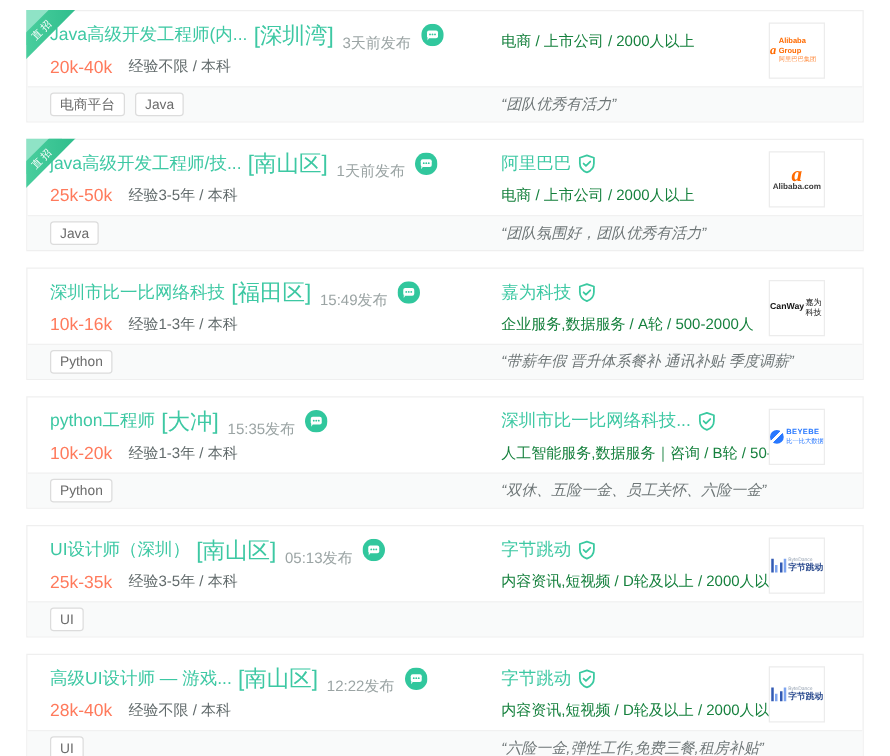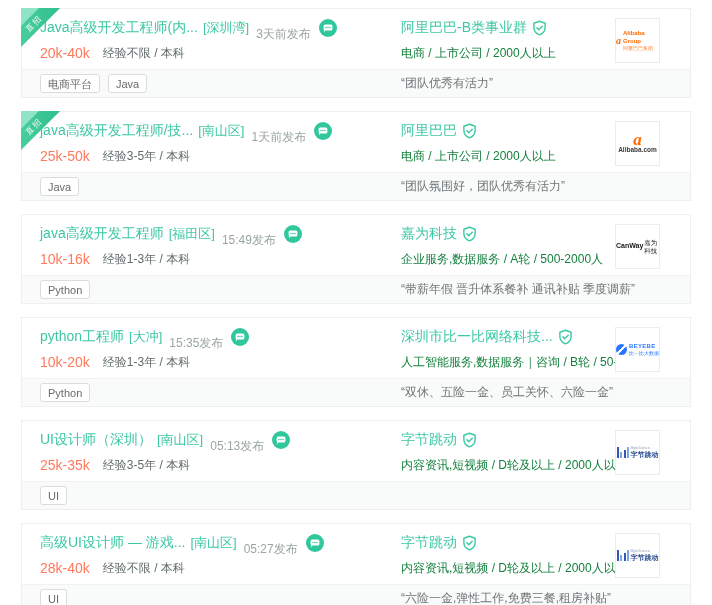--- a/index.html
+++ b/index.html
@@ -7,21 +7,21 @@
     width:712px;height:605px;background:#ffffff;
     font-family:"Liberation Sans","DejaVu Sans",sans-serif;
     -webkit-font-smoothing:antialiased;overflow:hidden;
   }
   .job-list{padding:8px 21px 0 21px;display:flex;flex-direction:column;gap:13px;}
   .card{position:relative;background:#fff;border:1px solid #efefef;}
   .card-top{display:flex;align-items:flex-start;padding:9px 18px 6px 18px;position:relative;}
   .col-left{width:361px;flex:none;}
   .title-row{display:flex;align-items:center;gap:5px;height:20px;white-space:nowrap;}
   .job-title{color:#3dc8a3;font-size:14px;cursor:pointer;}
-  .job-location{color:#3dc8a3;font-size:13px;}
+  .job-location{color:#3dc8a3;font-size:18px;}
   .posted{color:#9ba4a4;font-size:12px;margin-left:2px;margin-top:13px;}
   .chat{display:inline-flex;margin-left:3px;}
   .salary-row{display:flex;align-items:flex-start;margin-top:7px;height:18px;}
   .salary{color:#ff7a5c;font-size:14px;}
   .reqs{color:#616a6b;font-size:12px;margin-left:13px;}
   .col-right{flex:1;min-width:0;padding-right:80px;}
   .company-row{display:flex;align-items:center;gap:5px;height:20px;white-space:nowrap;}
   .company-name{color:#3dc8a3;font-size:14px;cursor:pointer;}
   .verified{display:inline-flex;}
   .company-info{margin-top:7px;font-size:12px;color:#15803d;white-space:nowrap;}
@@ -67,21 +67,21 @@
 
   .card-footer{
     display:flex;align-items:center;background:#f9fafa;border-top:1px solid #f1f1f1;
     padding:4px 18px;min-height:19px;
   }
   .tags{display:flex;gap:8px;width:361px;flex:none;align-items:center;}
   .tag{
     border:1px solid #dcdcdc;border-radius:3px;background:#fff;color:#6b6b6b;
     font-size:11px;padding:1.5px 7px;line-height:14px;
   }
-  .quote{flex:1;font-size:12px;color:#6e7677;white-space:nowrap;overflow:hidden;}
+  .quote{flex:1;font-size:12px;color:#6e7677;white-space:nowrap;overflow:hidden;font-style:italic;}
   
   .ribbon{
     position:absolute;top:-1px;left:-1px;width:42px;height:42px;overflow:hidden;z-index:2;
     background:linear-gradient(135deg,#8fe3c6 34%,transparent 34%);
   }
   .ribbon-band{
     position:absolute;display:block;width:62px;left:-18px;top:8px;
     transform:rotate(-45deg);
     background:linear-gradient(135deg,#52d4a3,#2fbd8c);
     color:#fff;font-size:8px;text-align:center;padding:2px 0;letter-spacing:2px;
@@ -112,29 +112,20 @@
               <circle cx="11" cy="8.5" r="0.75" fill="#31c79d"></circle>
             </svg>
           </span>
         </div>
         <div class="salary-row">
           <span class="salary">20k-40k</span>
           <span class="reqs">经验不限 / 本科</span>
         </div>
       </div>
       <div class="col-right">
-        <div class="company-row">
-          <span class="company-name">阿里巴巴-B类事业群</span>
-          <span class="verified">
-            <svg width="15" height="16" viewBox="0 0 16 17" fill="none" stroke="#3ac9a0" stroke-width="1.5" stroke-linejoin="round" stroke-linecap="round">
-              <path d="M8 1.3 L14 3.4 V8 C14 12 11.4 14.6 8 15.8 C4.6 14.6 2 12 2 8 V3.4 Z"></path>
-              <polyline points="5.2,8.3 7.2,10.3 10.9,6.6"></polyline>
-            </svg>
-          </span>
-        </div>
         <div class="company-info">电商 / 上市公司 / 2000人以上</div>
       </div>
       <div class="logo logo-alibaba-group">
         <span class="logo-mark">a</span>
         <span class="logo-lines">
           <span class="l1">Alibaba Group</span>
           <span class="l2">阿里巴巴集团</span>
         </span>
       </div>
     </div>
@@ -197,21 +188,21 @@
             <span class="tag">Java</span>
           </div>
       <div class="quote">“团队氛围好，团队优秀有活力”</div>
     </div>
   </article>
       <article class="card">
 
     <div class="card-top">
       <div class="col-left">
         <div class="title-row">
-          <span class="job-title">java高级开发工程师</span>
+          <span class="job-title">深圳市比一比网络科技</span>
           <span class="job-location">[福田区]</span>
           <span class="posted">15:49发布</span>
           <span class="chat">
             <svg width="18" height="18" viewBox="0 0 18 18">
               <circle cx="9" cy="9" r="9" fill="#31c79d"></circle>
               <rect x="4.6" y="5.4" width="8.8" height="6.2" rx="1.6" fill="#ffffff"></rect>
               <path d="M6.4 11.2 L5 13.4 L5 11.2 Z" fill="#ffffff"></path>
               <circle cx="7" cy="8.5" r="0.75" fill="#31c79d"></circle>
               <circle cx="9" cy="8.5" r="0.75" fill="#31c79d"></circle>
               <circle cx="11" cy="8.5" r="0.75" fill="#31c79d"></circle>
@@ -351,21 +342,21 @@
           </div>
     </div>
   </article>
       <article class="card">
 
     <div class="card-top">
       <div class="col-left">
         <div class="title-row">
           <span class="job-title">高级UI设计师 — 游戏...</span>
           <span class="job-location">[南山区]</span>
-          <span class="posted">05:27发布</span>
+          <span class="posted">12:22发布</span>
           <span class="chat">
             <svg width="18" height="18" viewBox="0 0 18 18">
               <circle cx="9" cy="9" r="9" fill="#31c79d"></circle>
               <rect x="4.6" y="5.4" width="8.8" height="6.2" rx="1.6" fill="#ffffff"></rect>
               <path d="M6.4 11.2 L5 13.4 L5 11.2 Z" fill="#ffffff"></path>
               <circle cx="7" cy="8.5" r="0.75" fill="#31c79d"></circle>
               <circle cx="9" cy="8.5" r="0.75" fill="#31c79d"></circle>
               <circle cx="11" cy="8.5" r="0.75" fill="#31c79d"></circle>
             </svg>
           </span>

